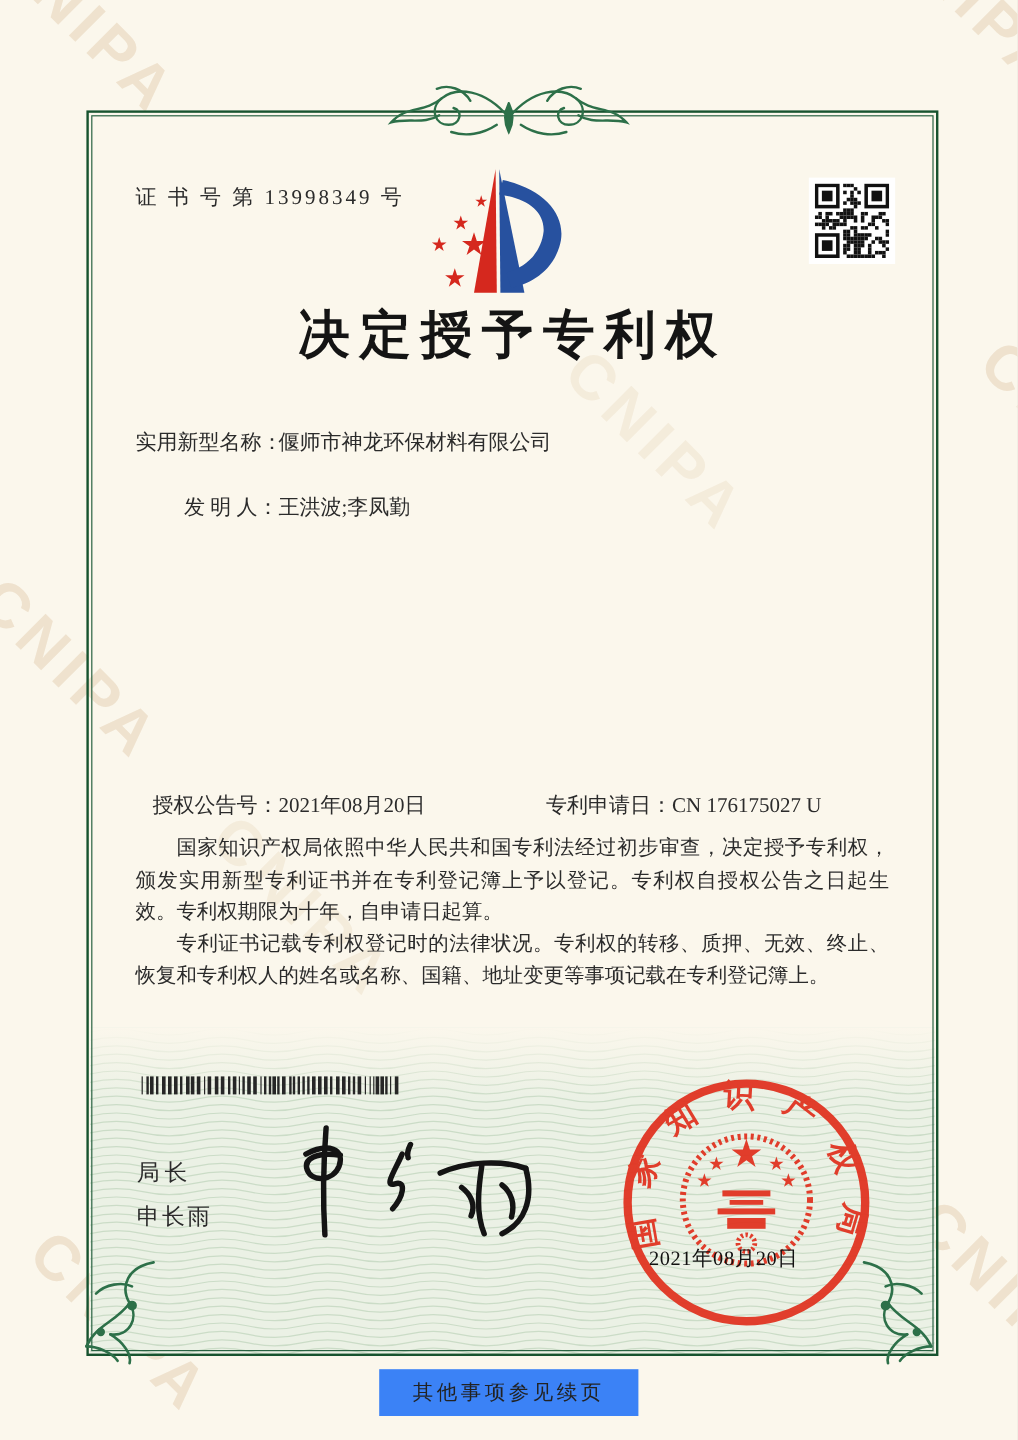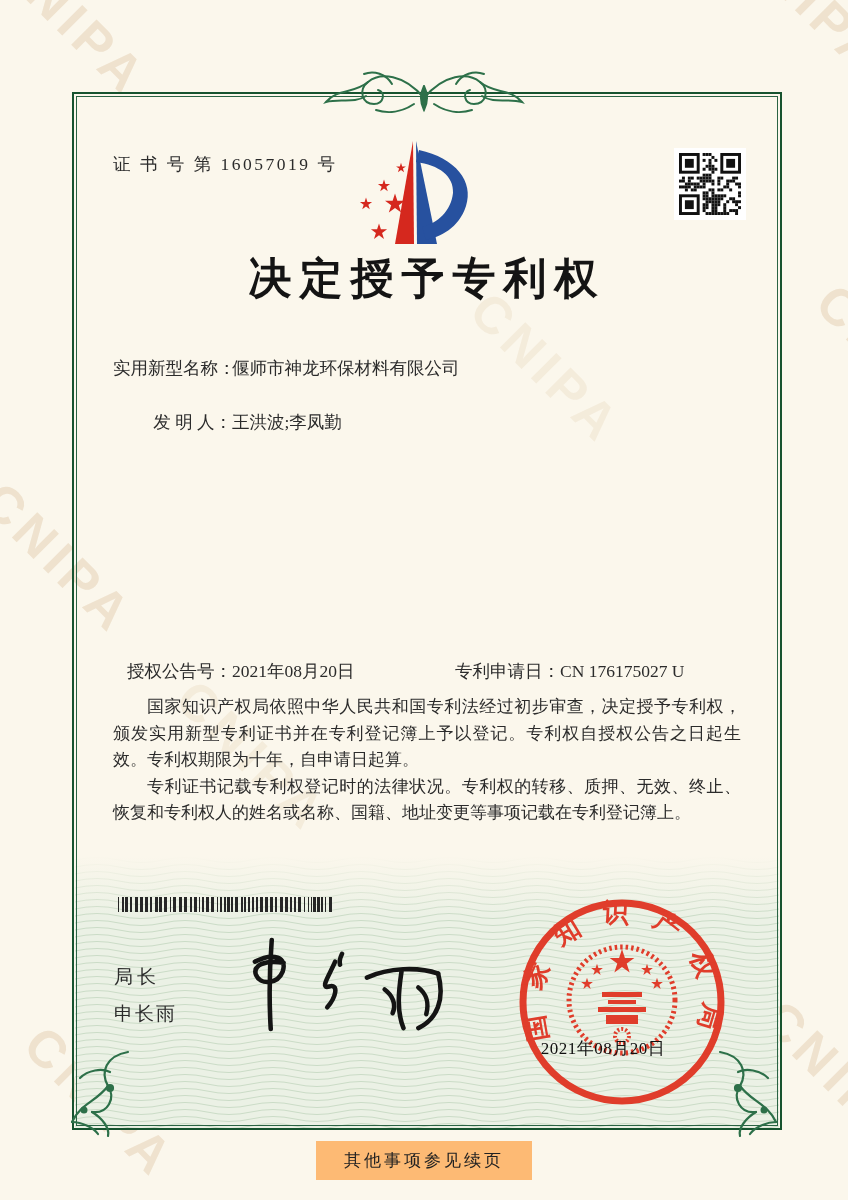--- a/index.html
+++ b/index.html
@@ -70,21 +70,21 @@
     position:absolute; left:524px; top:1037px; width:158px; text-align:center;
     font-size:17px; color:#111; letter-spacing:0.5px; white-space:nowrap;
   }
   
   #page-info {
     position:absolute; left:72px; top:1090px; width:710px; text-align:center;
     font-size:15px; letter-spacing:2px; color:#333;
   }
   #note-box {
     position:absolute; left:50%; top:1141px; transform:translateX(-50%);
-    background:#fdba74; padding:8px 28px; font-size:17px; letter-spacing:3px;
+    background:#3b82f6; padding:8px 28px; font-size:17px; letter-spacing:3px;
     color:#222; white-space:nowrap;
   }
 </style>
 </head>
 <body>
 
 <div id="page">
 
   <div class="wm" style="left:-22px;top:-10px">CNIPA</div>
   <div class="wm" style="left:716px;top:-30px">CNIPA</div>
@@ -173,21 +173,21 @@
       <path d="M70,4 C48,8 42,24 50,38 C58,50 50,66 34,64"></path>
       <path d="M50,38 C38,54 22,56 14,74"></path>
       <path d="M34,64 C44,70 52,80 50,88"></path>
       <path d="M22,30 C30,22 44,20 52,24"></path>
       <path d="M14,74 C24,74 36,80 40,86"></path>
       <circle cx="52" cy="40" r="3" fill="#2d7049"></circle>
       <circle cx="26" cy="62" r="2.4" fill="#2d7049"></circle>
     </g>
   </svg>
 
-  <div id="cert-no">证 书 号 第 16057019 号</div>
+  <div id="cert-no">证 书 号 第 13998349 号</div>
 
   <svg id="logo" width="136" height="112" viewBox="0 0 136 112">
     <defs>
       <path id="star" d="M0,-10 L2.25,-3.09 9.51,-3.09 3.63,1.18 5.88,8.09 0,3.82 -5.88,8.09 -3.63,1.18 -9.51,-3.09 -2.25,-3.09 Z"></path>
     </defs>
     <polygon points="63,3 64,106 45,106" fill="#d5281e"></polygon>
     <polygon points="66,3 87,106 67,106" fill="#27519f"></polygon>
     <path d="M69,12 C106,20 124,44 116,68 C109,90 90,99 76,102 L72,89 C88,85 101,73 103,55 C104,38 89,27 66,24 Z" fill="#27519f"></path>
     <g fill="#d5281e">
       <use href="#star" transform="translate(51,30) scale(0.52)"></use>

